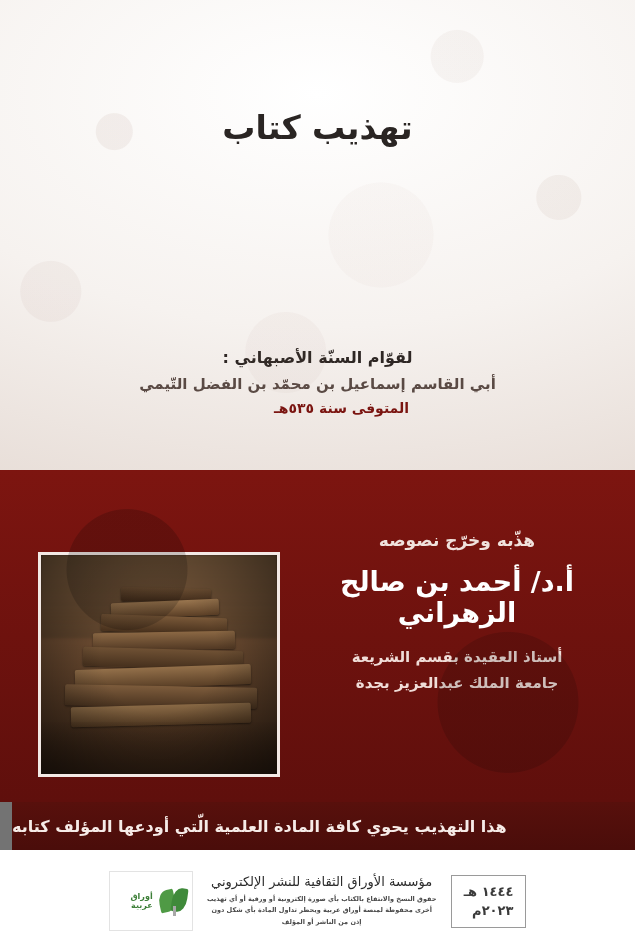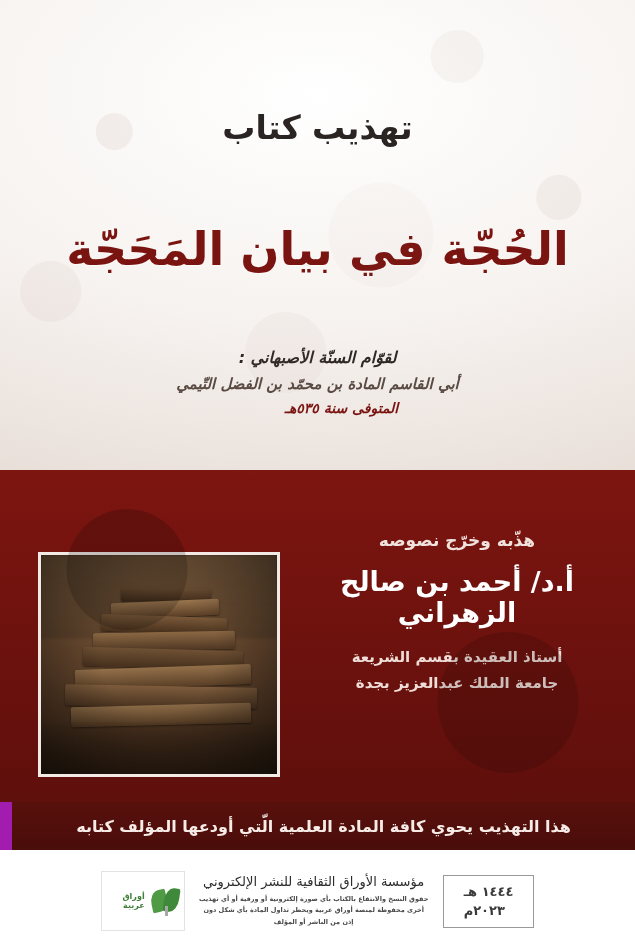--- a/index.html
+++ b/index.html
@@ -7,21 +7,21 @@
     width: 635px;
     height: 952px;
     font-family: "DejaVu Sans", sans-serif;
     background: #ffffff;
   }
   .cover {
     position: relative;
     width: 635px;
     height: 952px;
     overflow: hidden;
-    background: #a21caf;
+    background: #737373;
   }
 
   
   .top-section {
     position: absolute;
     top: 0; left: 0; right: 0;
     height: 470px;
     background:
       radial-gradient(ellipse 120% 90% at 50% 20%, #ffffff 0%, #f6f2ef 55%, #e8ded8 100%);
     overflow: hidden;
@@ -61,21 +61,20 @@
     color: #7a1410;
     line-height: 1.35;
     text-shadow: 0 1px 0 rgba(255,255,255,0.6);
   }
 
   .author-block {
     position: absolute;
     top: 348px; left: 0; right: 0;
     text-align: center;
     color: #3a2f2b;
-    font-style: italic;
   }
   .author-block .line1 {
     font-size: 16px;
     font-weight: bold;
     color: #2e2724;
     margin-bottom: 8px;
   }
   .author-block .line2 {
     font-size: 15px;
     font-weight: bold;
@@ -184,21 +183,21 @@
   }
 
   
   .banner {
     position: absolute;
     top: 802px; left: 12px; right: 0;
     height: 48px;
     background: linear-gradient(180deg, #58100c 0%, #4a0d0a 100%);
     display: flex;
     align-items: center;
-    justify-content: center;
+    justify-content: flex-end;
   }
   .banner span {
     font-size: 16px;
     font-weight: bold;
     color: #f6ebe7;
   }
 
   
   .footer {
     position: absolute;
@@ -208,22 +207,22 @@
     align-items: center;
     justify-content: center;
   }
   .footer-inner {
     display: flex;
     align-items: center;
     gap: 14px;
   }
   .year-box {
     border: 1px solid #9a9a9a;
-    padding: 6px 20px;
-    text-align: left;
+    padding: 6px 12px;
+    text-align: right;
     line-height: 1.5;
     color: #3a3a3a;
   }
   .year-box div { font-size: 13px; font-weight: bold; }
   .pub-text {
     text-align: center;
     max-width: 230px;
   }
   .pub-text .pub-name {
     font-size: 13px;
@@ -264,24 +263,23 @@
   }
   .logo .logo-text { font-size: 8px; font-weight: bold; color: #3d7f38; }
 </style>
 </head>
 <body>
 
 <div class="cover">
 
   <div class="top-section">
     <div class="tahdheeb">تهذيب كتاب</div>
-    <div class="main-title">الحُجّة في بيان المَحَجّة</div>
     <div class="author-block">
       <div class="line1">لقوّام السنّة الأصبهاني :</div>
-      <div class="line2">أبي القاسم المادة بن محمّد بن الفضل التّيمي</div>
+      <div class="line2">أبي القاسم إسماعيل بن محمّد بن الفضل التّيمي</div>
       <div class="line3">المتوفى سنة ٥٣٥هـ</div>
     </div>
   </div>
 
   <div class="mid-section">
 
     <div class="editor-block">
       <div class="prepared-by">هذّبه وخرّج نصوصه</div>
       <div class="editor-name">أ.د/ أحمد بن صالح الزهراني</div>
       <div class="aff1">أستاذ العقيدة بقسم الشريعة</div>

